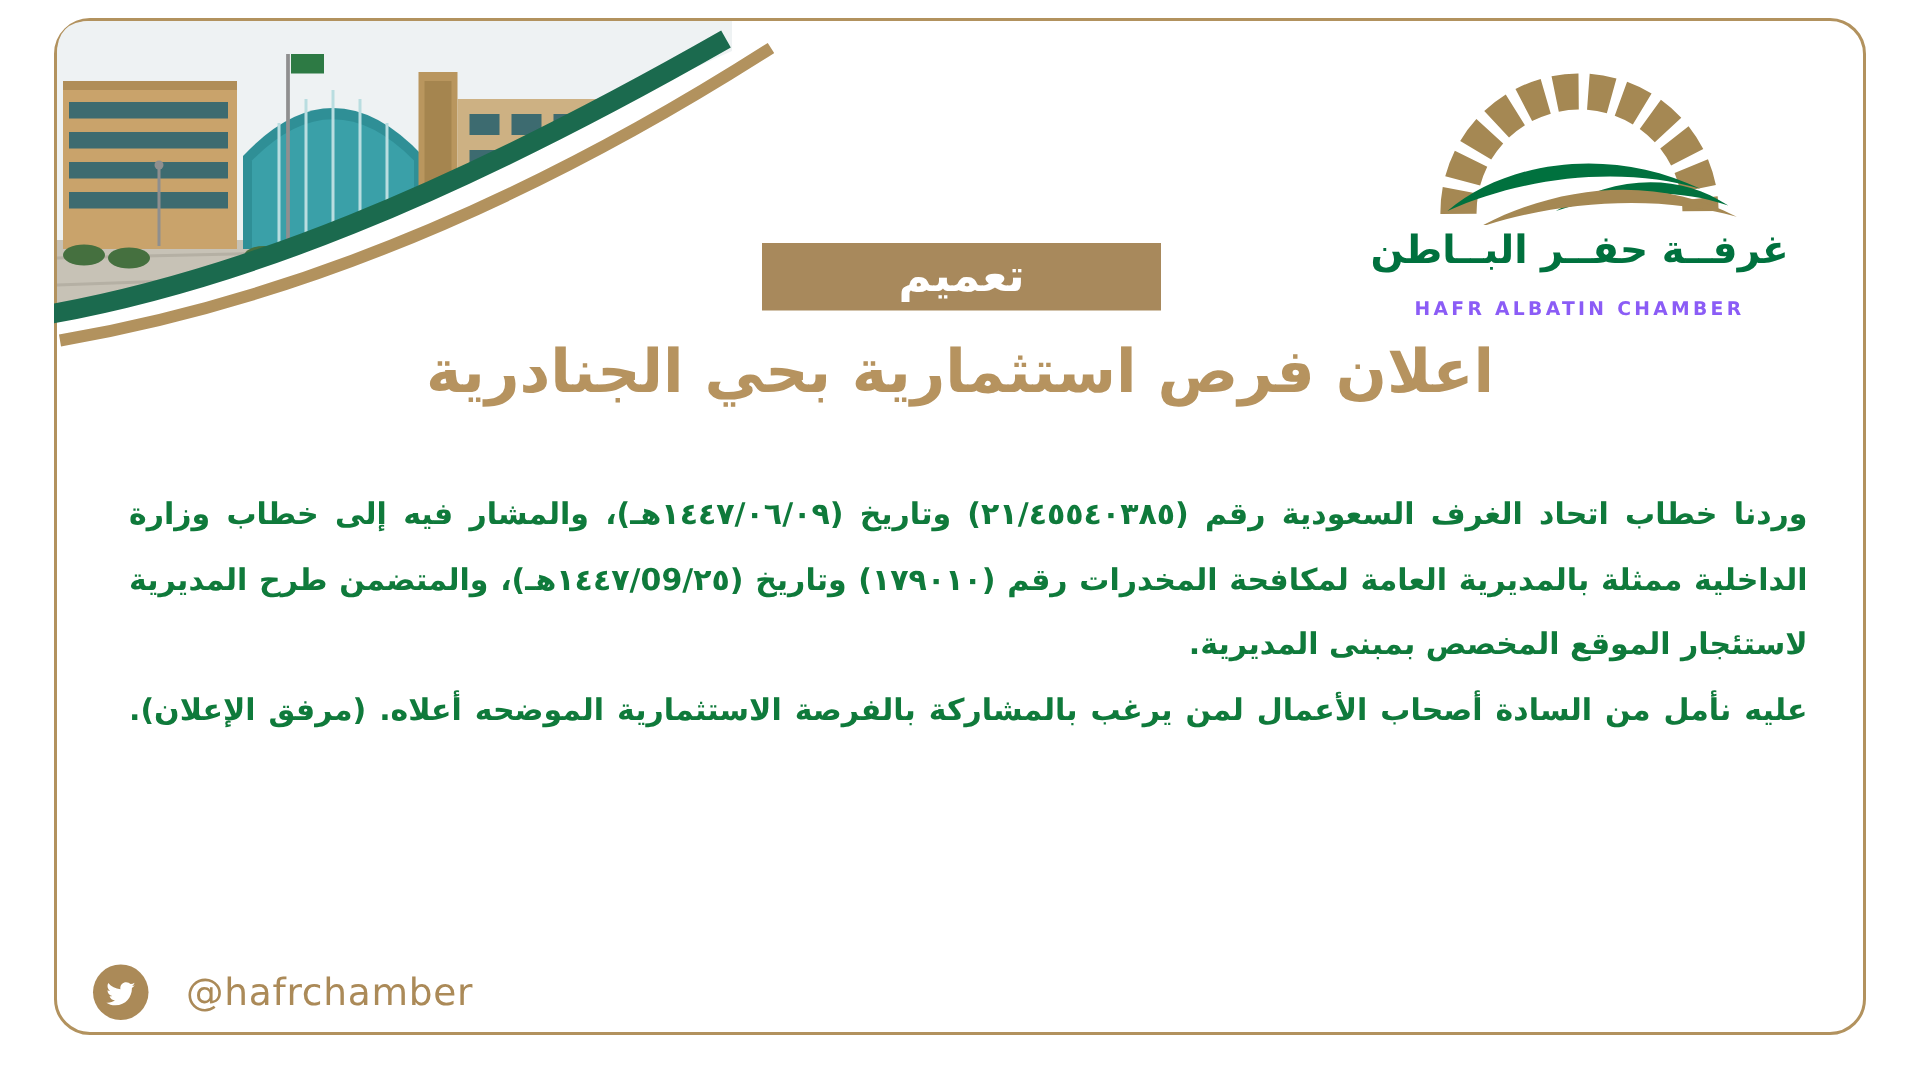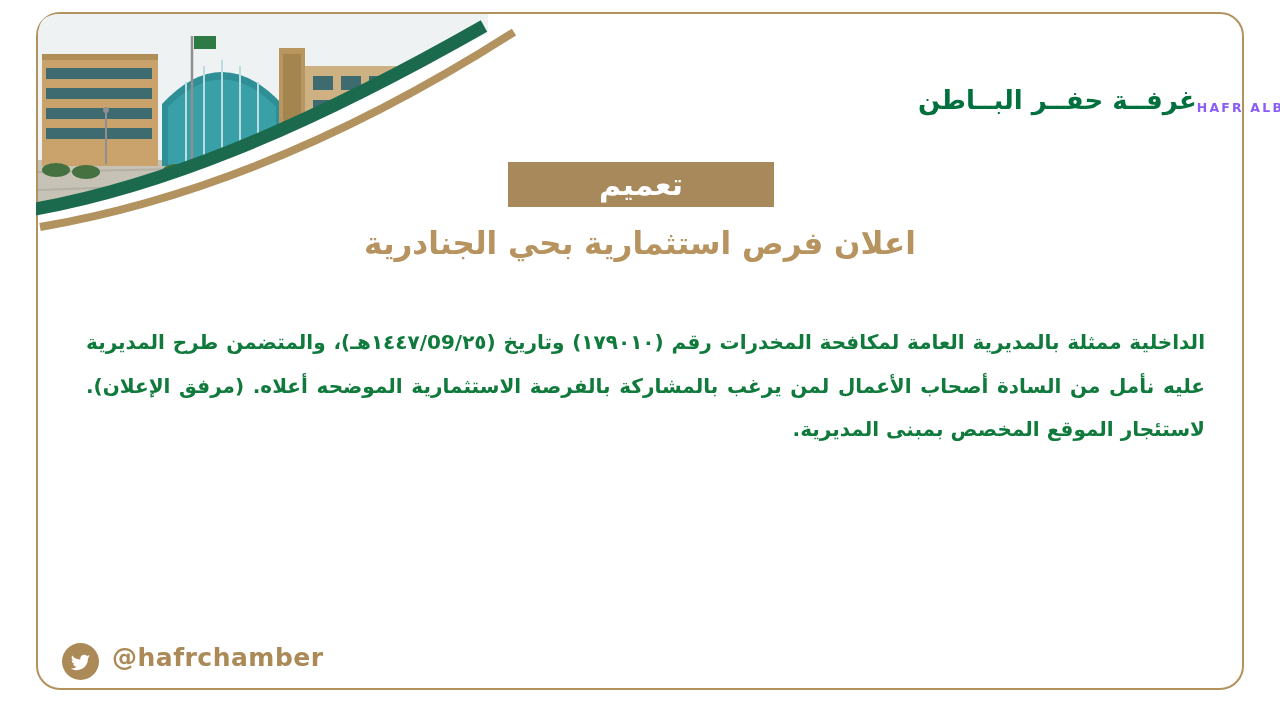--- a/index.html
+++ b/index.html
@@ -18,48 +18,48 @@
   
   .banner{
     position:absolute;left:508px;top:162px;width:266px;height:45px;
     background:#a8895c;border-radius:0;
     display:flex;align-items:center;justify-content:center;
   }
   .banner span{color:#ffffff;font-size:30px;font-weight:bold;line-height:1;}
   
   .logo{
     position:absolute;right:92px;top:48px;width:270px;
-    display:flex;flex-direction:row;align-items:center;
+    display:flex;flex-direction:column;align-items:center;
   }
   .logo .mark{width:250px;height:102px;}
   .logo .name-ar{
     color:#00713e;font-size:26px;font-weight:bold;margin-top:2px;white-space:nowrap;
   }
   .logo .name-en{
     color:#8b5cf6;font-size:12.5px;font-weight:bold;letter-spacing:2.2px;margin-top:16px;white-space:nowrap;
   }
   
   .title{
     position:absolute;left:0;right:0;top:225px;text-align:center;
-    color:#b6935f;font-size:31px;font-weight:bold;direction:rtl;
+    color:#b6935f;font-size:40px;font-weight:bold;direction:rtl;
   }
   
   .body-text{
     position:absolute;right:75px;left:86px;top:321px;
     direction:rtl;color:#0f7a3b;font-weight:bold;font-size:20px;
   }
   .body-text .line{
     line-height:43.5px;height:43.5px;white-space:nowrap;
     text-align:justify;text-align-last:justify;
   }
   .body-text .line.short{text-align:right;text-align-last:right;}
   
   .footer{
     position:absolute;left:62px;bottom:40px;
-    display:flex;gap:13px;font-weight:bold;
+    display:flex;align-items:center;gap:25px;
   }
   .tw-circle{
     width:37px;height:37px;border-radius:50%;background:#ab8a58;
     display:flex;align-items:center;justify-content:center;
   }
   .handle{color:#ab8a58;font-size:25px;letter-spacing:.5px;}
 </style>
 </head>
 <body>
 
@@ -156,23 +156,24 @@
 
     <path d="M52,112 C115,78 185,76 238,104 C182,88 112,92 52,112 Z" fill="#a58853"></path>
   </svg>
   <div class="name-ar">غرفــة حفــر البــاطن</div>
   <div class="name-en">HAFR ALBATIN CHAMBER</div>
 </div>
 
 <div class="title">اعلان فرص استثمارية بحي الجنادرية</div>
 
 <div class="body-text">
+  <div class="line">وردنا خطاب اتحاد الغرف السعودية رقم (٢١/٤٥٥٤٠٣٨٥) وتاريخ (١٤٤٧/٠٦/٠٩هـ)، والمشار فيه إلى خطاب وزارة</div>
   <div class="line">الداخلية ممثلة بالمديرية العامة لمكافحة المخدرات رقم (١٧٩٠١٠) وتاريخ (١٤٤٧/09/٢٥هـ)، والمتضمن طرح المديرية</div>
+  <div class="line short">لاستئجار الموقع المخصص بمبنى المديرية.</div>
   <div class="line short" style="text-align-last:justify;text-align:justify">عليه نأمل من السادة أصحاب الأعمال لمن يرغب بالمشاركة بالفرصة الاستثمارية الموضحه أعلاه. (مرفق الإعلان).</div>
-  <div class="line short">لاستئجار الموقع المخصص بمبنى المديرية.</div>
 </div>
 
 <div class="footer">
   <span class="tw-circle">
     <svg width="21" height="21" viewBox="0 0 28 28">
       <path fill="#ffffff" d="M27 7.5c-1 .45-2 .75-3.1.9 1.1-.66 1.95-1.7 2.35-2.95-1.05.62-2.2 1.07-3.4 1.32C21.85 5.7 20.4 5 18.8 5c-2.9 0-5.2 2.35-5.2 5.2 0 .4.04.8.13 1.18-4.3-.22-8.2-2.3-10.8-5.5-.45.78-.7 1.68-.7 2.64 0 1.8.92 3.4 2.32 4.33-.85-.03-1.66-.26-2.36-.65v.07c0 2.52 1.8 4.63 4.17 5.1-.44.12-.9.18-1.37.18-.33 0-.66-.03-.98-.1.66 2.07 2.58 3.58 4.85 3.62-1.78 1.4-4.02 2.23-6.45 2.23-.42 0-.83-.02-1.24-.07 2.3 1.48 5.03 2.34 7.96 2.34 9.55 0 14.77-7.9 14.77-14.77l-.02-.67c1.02-.73 1.9-1.64 2.62-2.68z"></path>
     </svg>
   </span>
   <span class="handle">@hafrchamber</span>
 </div>

